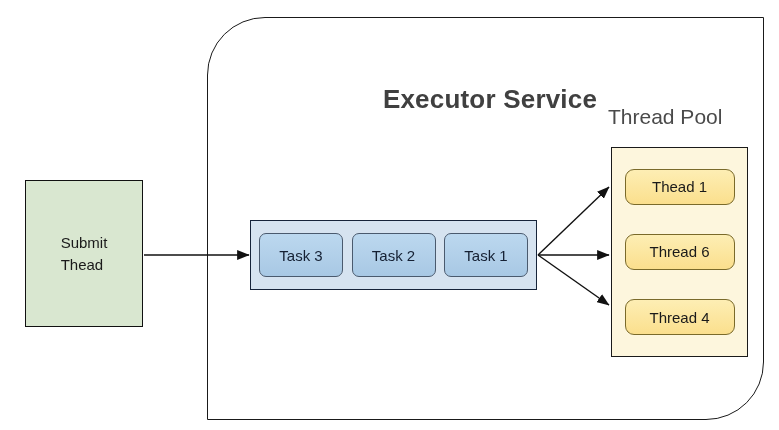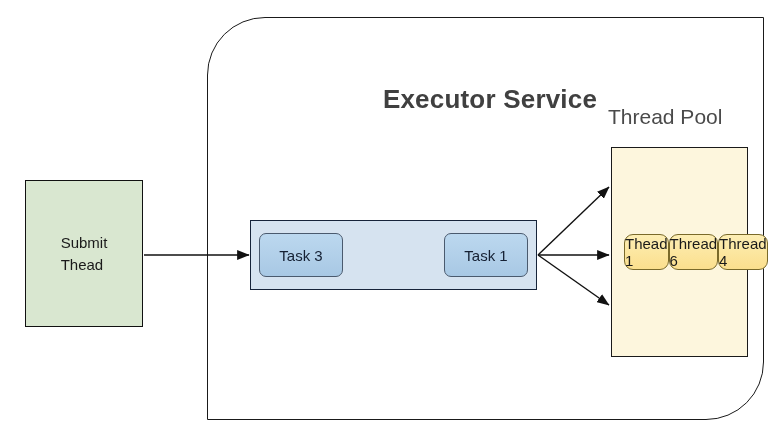--- a/index.html
+++ b/index.html
@@ -119,24 +119,24 @@
   .pool-box {
     position: absolute;
     left: 611px;
     top: 147px;
     width: 137px;
     height: 210px;
     background: #fdf6dd;
     border: 1.4px solid #1a1a1a;
     box-sizing: border-box;
     display: flex;
-    flex-direction: row;
+    flex-direction: column;
     align-items: center;
     justify-content: space-around;
-    padding: 6px 12px;
+    padding: 6px 0;
   }
   .thread-box {
     width: 110px;
     height: 36px;
     background: linear-gradient(180deg, #fdeeb4 0%, #fbdf8d 100%);
     border: 1.3px solid #7a6a2a;
     border-radius: 9px;
     display: flex;
     align-items: center;
     justify-content: center;
@@ -165,20 +165,21 @@
 
   <div class="submit-box">
     <div class="submit-label">
       <span>Submit</span><br>
       <span>Thead</span>
     </div>
   </div>
 
   <div class="queue-box">
     <div class="task-box">Task 3</div>
+    <div class="task-box">Task 2</div>
     <div class="task-box">Task 1</div>
   </div>
 
   <div class="pool-title">Thread Pool</div>
   <div class="pool-box">
     <div class="thread-box">Thead 1</div>
     <div class="thread-box">Thread 6</div>
     <div class="thread-box">Thread 4</div>
   </div>
 

